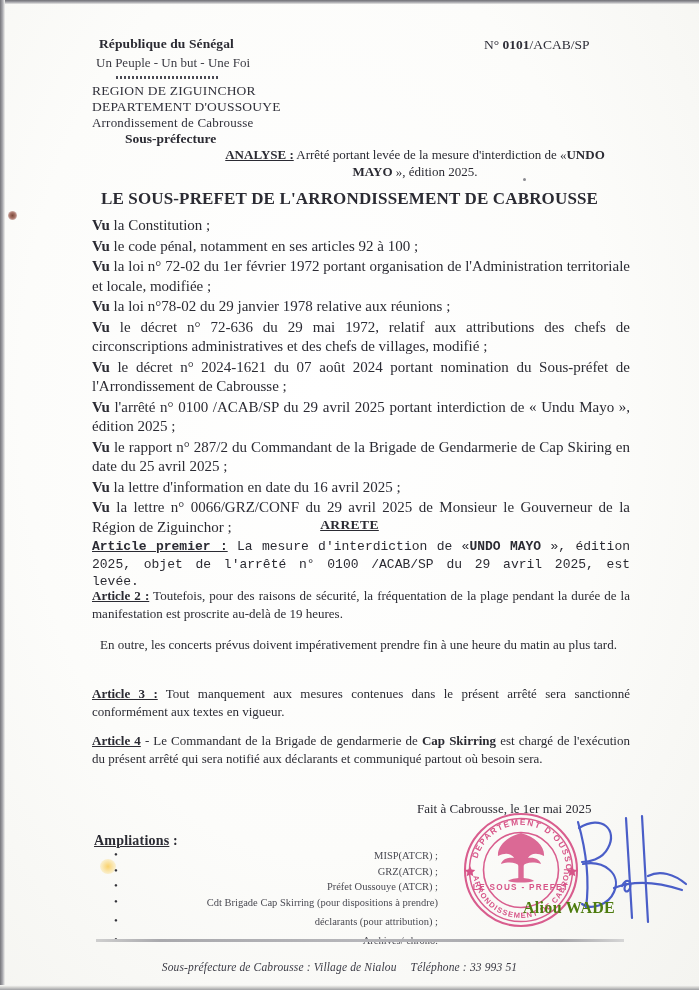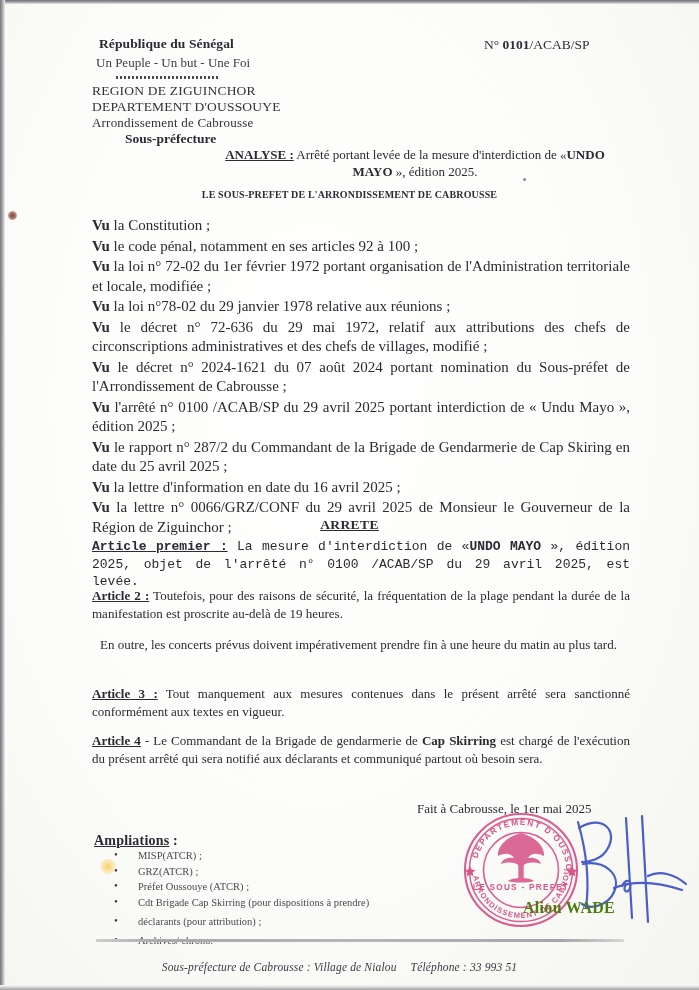--- a/index.html
+++ b/index.html
@@ -68,21 +68,21 @@
   
   .analyse {
     position: absolute; left: 205px; top: 132px; width: 420px;
     font-size: 13px; line-height: 1.32; text-align: center;
   }
   .analyse .lbl { font-weight: bold; text-decoration: underline; }
   .analyse b { font-weight: bold; }
 
   .doc-title {
     position: absolute; left: 0; top: 175px; width: 699px;
-    text-align: center; font-weight: bold; font-size: 10px; letter-spacing: .15px;
+    text-align: center; font-weight: bold; font-size: 17px; letter-spacing: .15px;
   }
 
   
   .vu-block {
     position: absolute; left: 92px; top: 202px; width: 538px;
     font-size: 15px; line-height: 1.30; text-align: justify;
   }
   .vu-block p { margin: 0 0 1px 0; }
   .vu-block .vu { font-weight: bold; }
 
@@ -131,21 +131,21 @@
   .ampl-title {
     position: absolute; left: 94px; top: 819px;
     font-weight: bold; font-size: 14px; letter-spacing: .2px;
   }
   .ampl-title .u { text-decoration: underline; }
   .ampl-list {
     position: absolute; left: 108px; top: 836px; width: 330px;
     margin: 0; padding: 0; list-style: none;
     font-size: 10.5px; color: #4a4a52; line-height: 1.05;
   }
-  .ampl-list li { position: relative; padding-left: 30px; margin-bottom: 4.5px; }
+  .ampl-list li { position: relative; padding-left: 30px; margin-bottom: 4.5px; text-align: right; }
   .ampl-list li.gap { margin-bottom: 8px; }
   .ampl-list li::before {
     content: "•"; position: absolute; left: 6px; top: -1px;
     font-size: 11px; color: #33333a;
   }
   .hilite {
     position: absolute; left: 100px; top: 845px; width: 16px; height: 15px;
     border-radius: 50%;
     background: radial-gradient(circle, rgba(250,196,60,.75) 0%, rgba(250,205,80,.35) 55%, rgba(255,230,150,0) 100%);
     z-index: 2;

